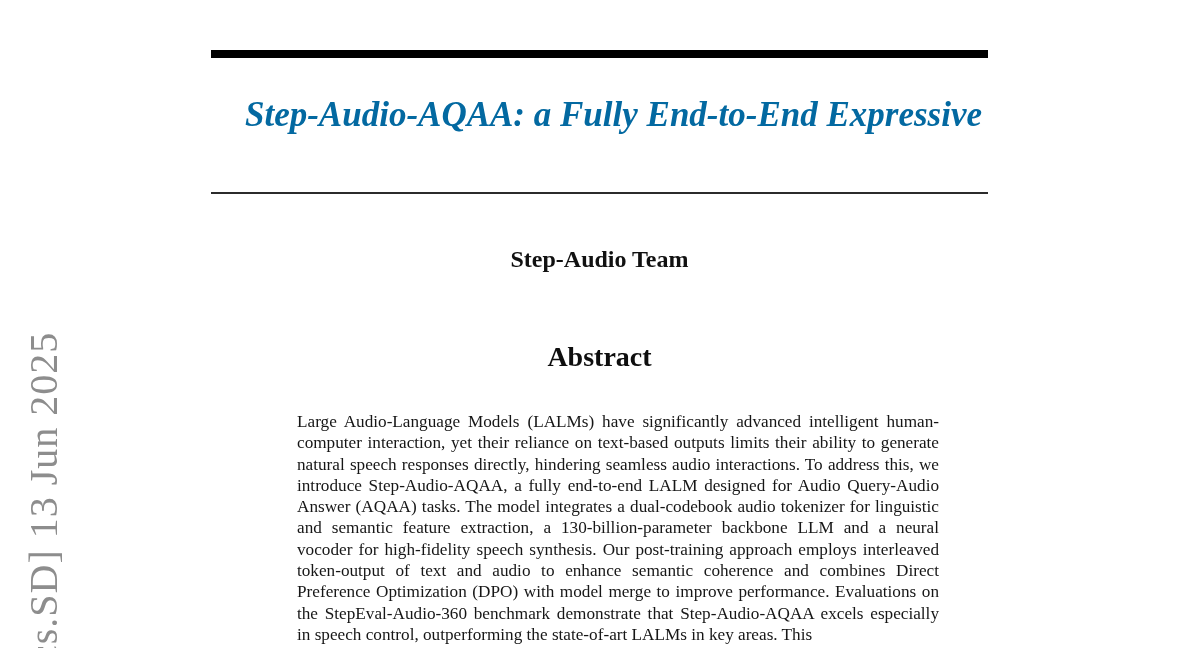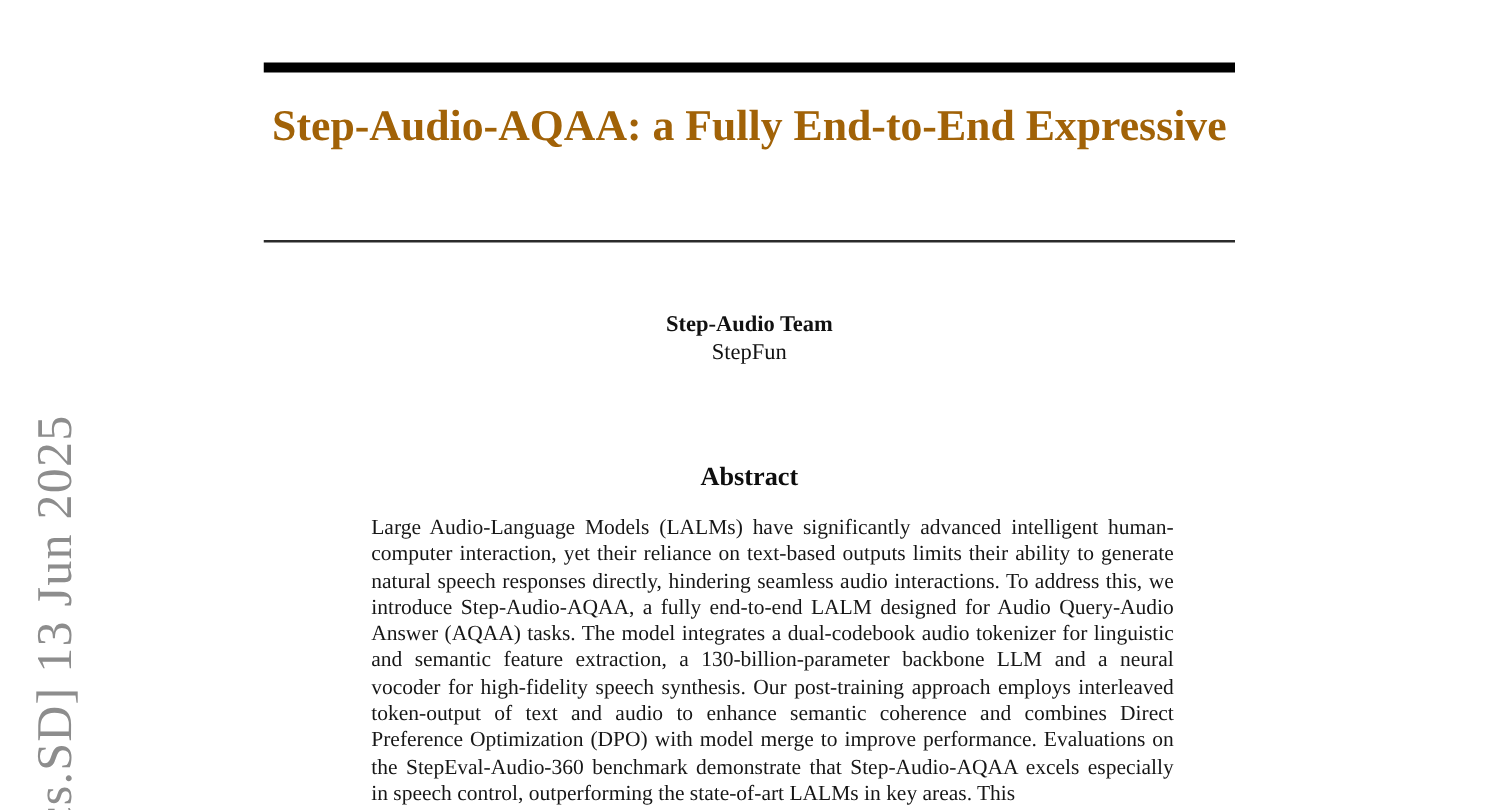--- a/index.html
+++ b/index.html
@@ -41,57 +41,57 @@
     top: 192px;
     width: 777px;
     height: 2px;
     background: #2b2b2b;
   }
   .title {
     position: absolute;
     left: 211px;
     top: 80px;
     width: 777px;
-    margin: 0;
+    margin: 14px;
     text-align: center;
     font-size: 35px;
     font-weight: bold;
     line-height: 41px;
-    color: #a16207;
+    color: #0369a1;
+    font-style: italic;
   }
   .title-line { display: block; }
   .authors {
     position: absolute;
     left: 211px;
     top: 248px;
     width: 777px;
     text-align: center;
     color: #111111;
   }
   .author-name {
-    font-size: 18px;
+    font-size: 24px;
     font-weight: bold;
     line-height: 22px;
     text-align: center;
   }
   .author-affil {
     font-size: 18px;
     line-height: 22px;
   }
   .abstract-heading {
     position: absolute;
     left: 211px;
     top: 345px;
     width: 777px;
     text-align: center;
-    font-size: 21px;
+    font-size: 28px;
     font-weight: bold;
     color: #0e0e0e;
     line-height: 24px;
-    margin-top: 24px;
   }
   .abstract-body {
     position: absolute;
     left: 280px;
     top: 394px;
     width: 642px;
     margin: 17px;
     font-size: 17.2px;
     line-height: 21.3px;
     text-align: justify;
@@ -108,20 +108,19 @@
   <div class="rule-thick"></div>
 
   <h1 class="title">
     <span class="title-line">Step-Audio-AQAA: a Fully End-to-End Expressive</span>
   </h1>
 
   <div class="rule-thin"></div>
 
   <div class="authors">
     <div class="author-name">Step-Audio Team</div>
-    <div class="author-affil">StepFun</div>
   </div>
 
   <div class="abstract-heading">Abstract</div>
 
   <p class="abstract-body">Large Audio-Language Models (LALMs) have significantly advanced intelligent human-computer interaction, yet their reliance on text-based outputs limits their ability to generate natural speech responses directly, hindering seamless audio interactions. To address this, we introduce Step-Audio-AQAA, a fully end-to-end LALM designed for Audio Query-Audio Answer (AQAA) tasks. The model integrates a dual-codebook audio tokenizer for linguistic and semantic feature extraction, a 130-billion-parameter backbone LLM and a neural vocoder for high-fidelity speech synthesis. Our post-training approach employs interleaved token-output of text and audio to enhance semantic coherence and combines Direct Preference Optimization (DPO) with model merge to improve performance. Evaluations on the StepEval-Audio-360 benchmark demonstrate that Step-Audio-AQAA excels especially in speech control, outperforming the state-of-art LALMs in key areas. This</p>
 
 </div>
 
 </body></html>

